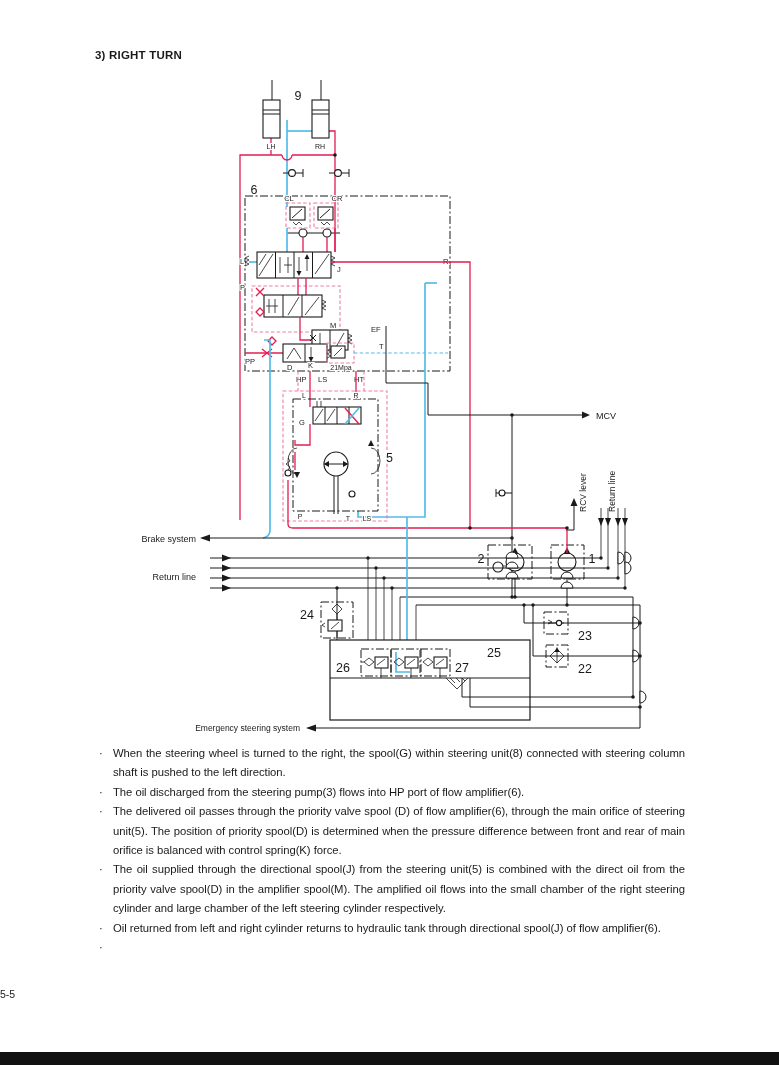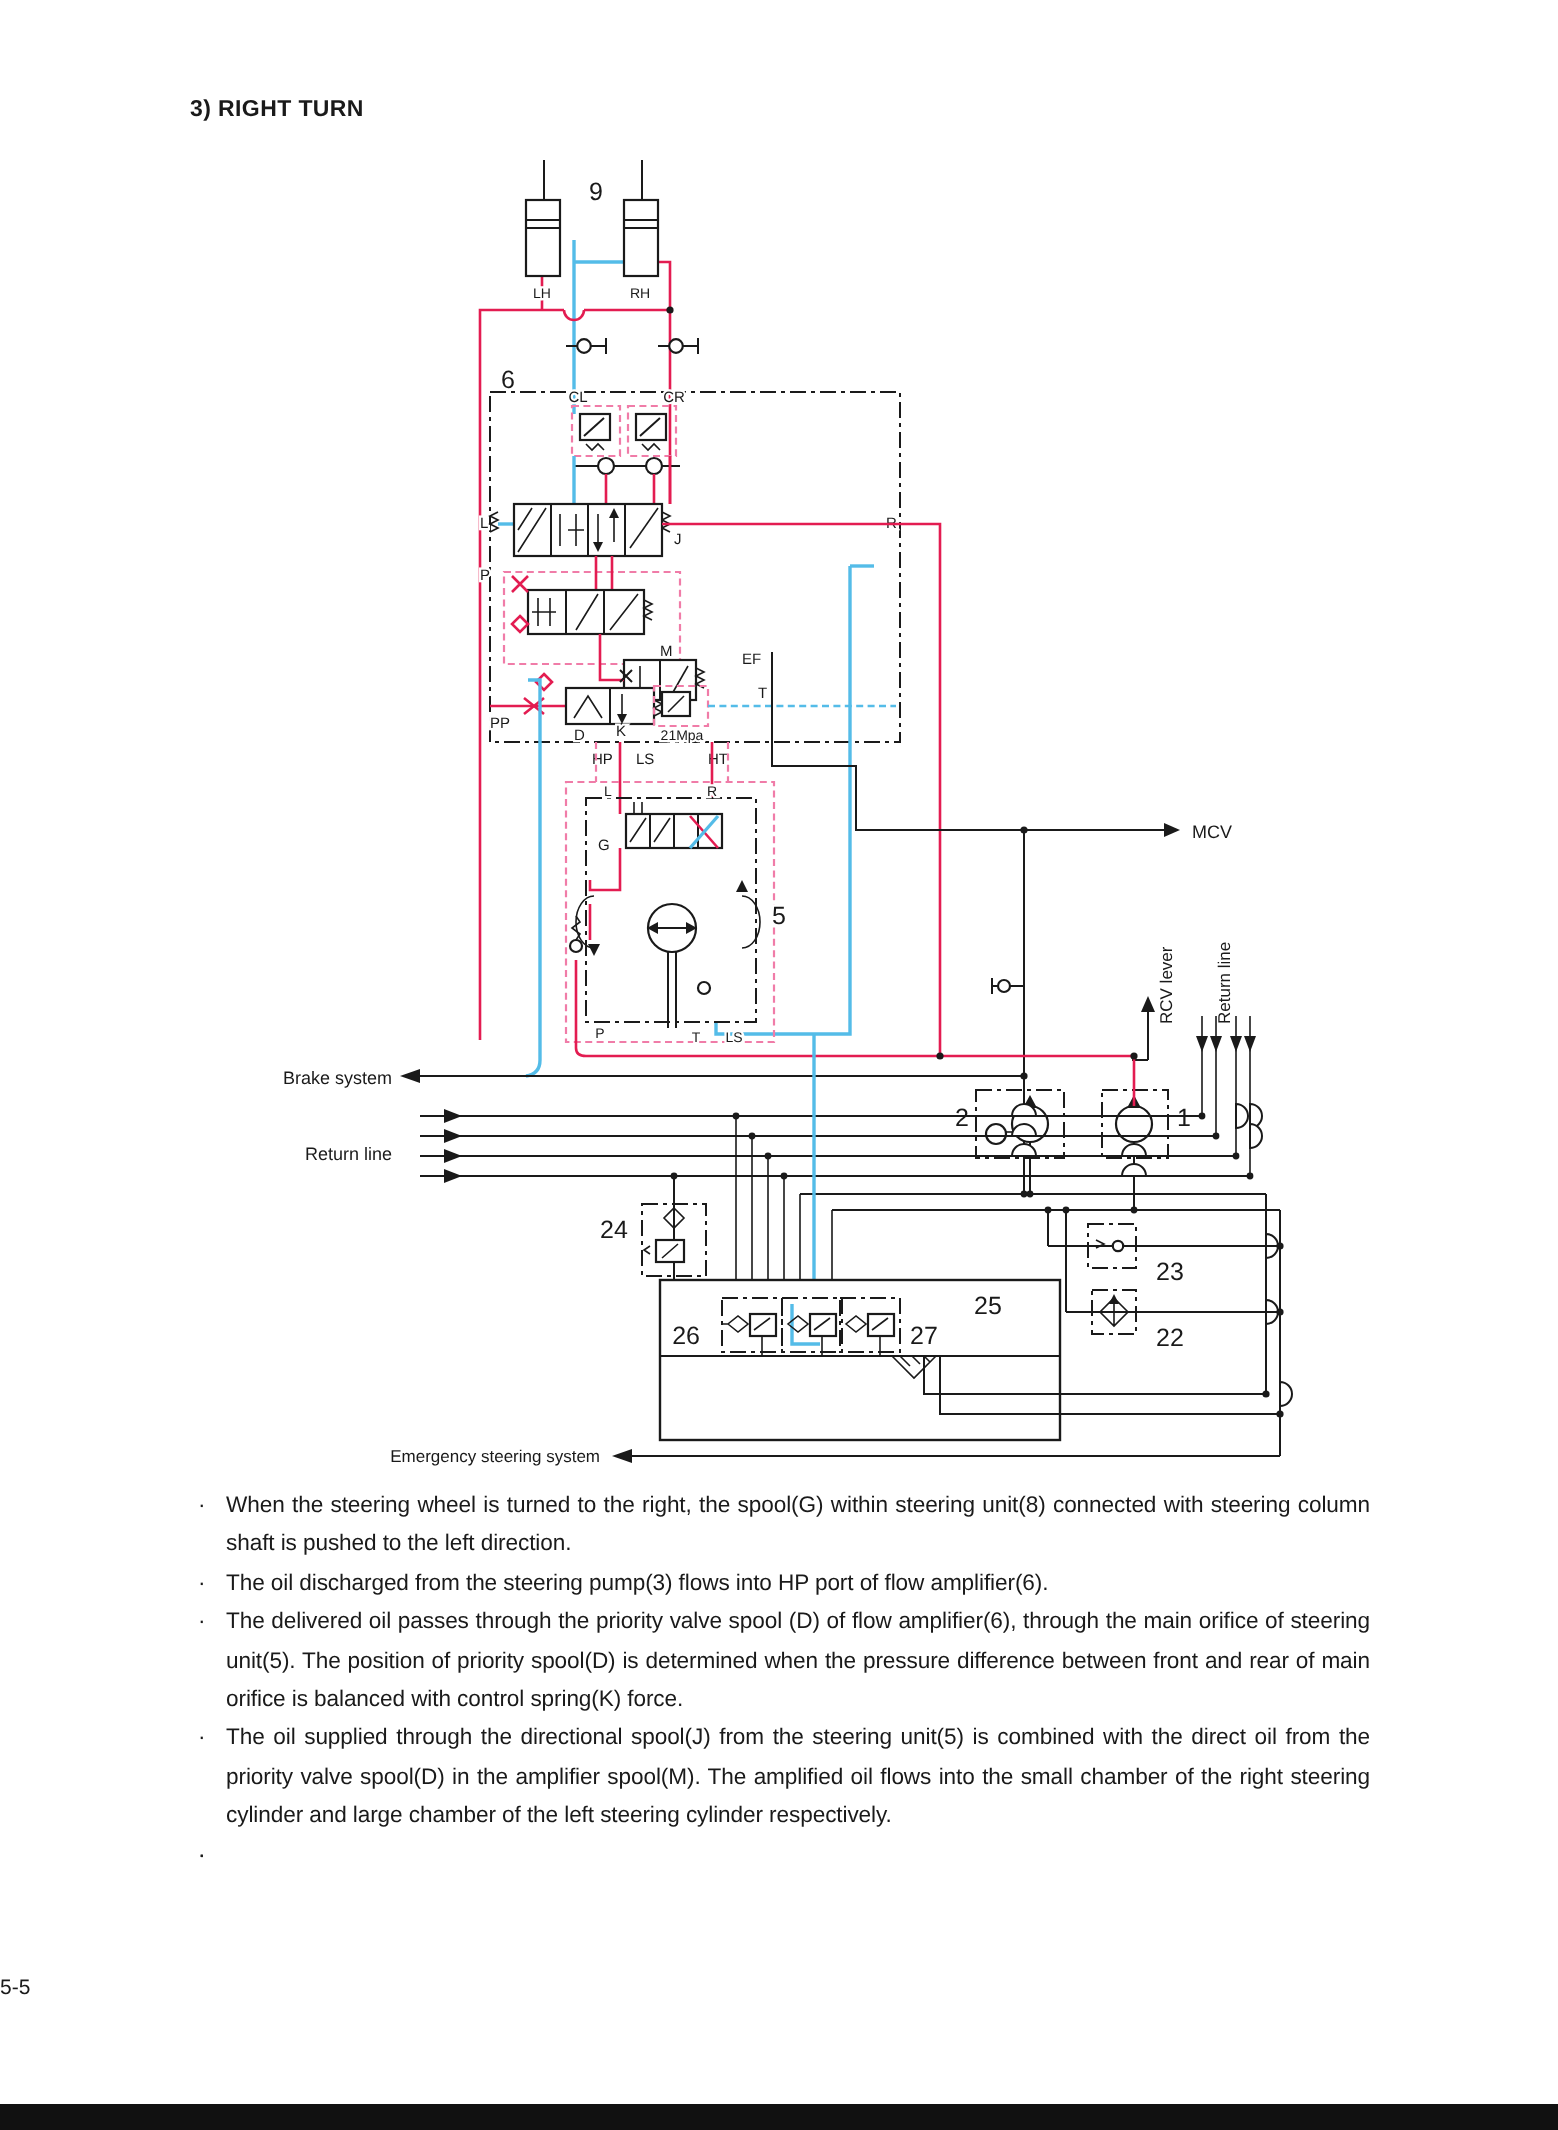--- a/index.html
+++ b/index.html
@@ -385,20 +385,21 @@
     <div class="note">
       <span class="dot-b">·</span>
       <span>The delivered oil passes through the priority valve spool (D) of flow amplifier(6), through the main orifice of steering unit(5).  The position of priority spool(D) is determined when the pressure difference between front and rear of main orifice is balanced with control spring(K) force.</span>
     </div>
     <div class="note">
       <span class="dot-b">·</span>
       <span>The oil supplied through the directional spool(J) from the steering unit(5) is combined with the direct oil from the priority valve spool(D) in the amplifier spool(M).  The amplified oil flows into the small chamber of the right steering cylinder and large chamber of the left steering cylinder respectively.</span>
     </div>
     <div class="note">
       <span class="dot-b">·</span>
+      <span>Oil returned from left and right cylinder returns to hydraulic tank through directional spool(J) of flow amplifier(6).</span>
     </div>
     <div class="note">
       <span class="dot-b">·</span>
     </div>
   </div>
 
   <div class="pageno">5-5</div>
   <div class="botbar"></div>
 </div>
 

